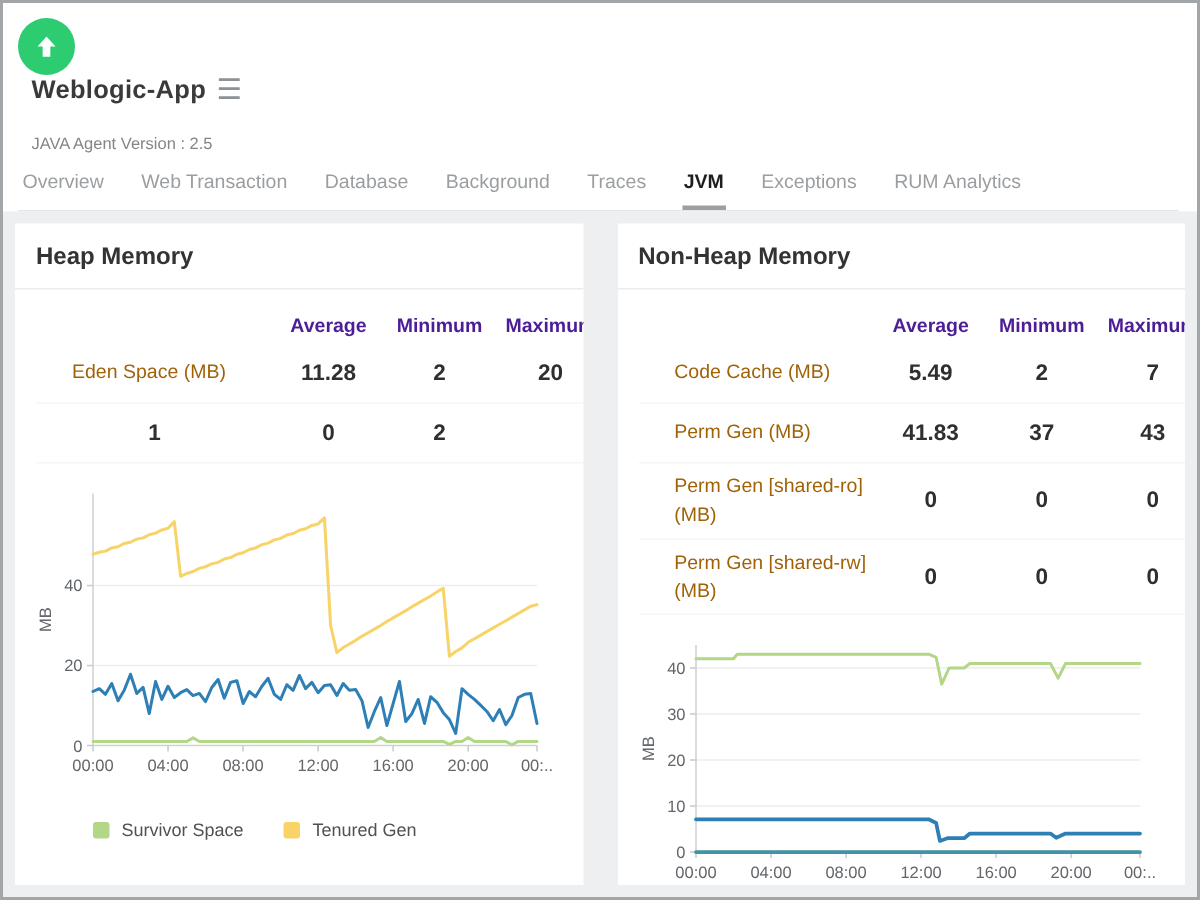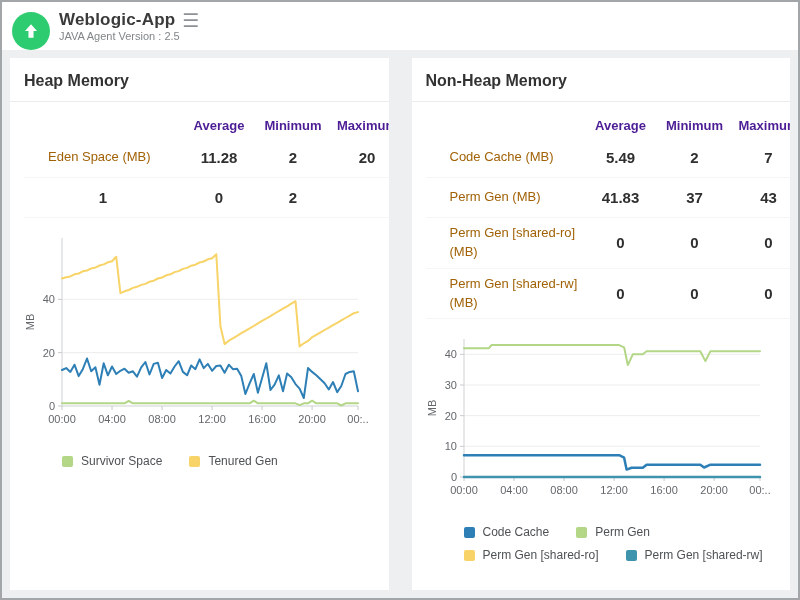--- a/index.html
+++ b/index.html
@@ -2,27 +2,27 @@
 <html><head>
 <meta charset="utf-8">
 <style>
   * { margin:0; padding:0; box-sizing:border-box; }
   html,body { width:800px; height:600px; }
   body { font-family:"Liberation Sans", sans-serif; background:#fff; }
   .frame { width:800px; height:600px; border:2px solid #a2a6a9; display:flex; flex-direction:column; background:#fff; }
 
   
   .app-header { background:#fff; padding:8px 12px 0 10px; }
-  .header-top { display:flex; align-items:flex-start; }
+  .header-top { display:flex; align-items:flex-start;flex-direction:column; }
   .monitor-avatar { width:38px; height:38px; border-radius:50%; background:#2ecc71; display:flex; align-items:center; justify-content:center; flex:0 0 auto; margin-top:2px; }
   .title-block { margin-left:9px; }
   .title-row { display:flex; align-items:center; gap:7px; }
   .app-title { font-size:17px; font-weight:bold; color:#3a3a3a; letter-spacing:.2px; }
   .menu-icon { font-size:19px; color:#8d9296; line-height:1; cursor:pointer; }
-  .app-subtitle { font-size:11px; color:#828689; margin-top:0; }
+  .app-subtitle { font-size:11px; color:#828689; margin-top:20px; }
 
   
   .tab-bar { display:flex; gap:23px; margin-top:9px; border-bottom:1px solid #e4e6e8; padding-left:2px; }
   .tab { font-size:13px; color:#9b9ea1; padding:2px 1px 9px; cursor:pointer; border-bottom:3px solid transparent; white-space:nowrap; }
   .tab.active { color:#1e1e1e; font-weight:bold; border-bottom-color:#9aa0a4; }
 
   
   .content { flex:1; background:#edeff1; padding:8px; display:flex; gap:23px; overflow:hidden; }
   .panel { flex:1 1 0; background:#fff; padding:12px 0 10px 0; overflow:hidden; display:flex; flex-direction:column; }
   .panel-title { font-size:16px; font-weight:600; color:#333; padding:2px 14px 11px; border-bottom:1px solid #ececec; }
@@ -59,20 +59,30 @@
         </svg>
       </div>
       <div class="title-block">
         <div class="title-row">
           <span class="app-title">Weblogic-App</span>
           <span class="menu-icon">☰</span>
         </div>
         <div class="app-subtitle">JAVA Agent Version : 2.5</div>
       </div>
     </div>
+    <div class="tab-bar" id="tab-bar">
+        <div class="tab">Overview</div>
+        <div class="tab">Web Transaction</div>
+        <div class="tab">Database</div>
+        <div class="tab">Background</div>
+        <div class="tab">Traces</div>
+        <div class="tab active">JVM</div>
+        <div class="tab">Exceptions</div>
+        <div class="tab">RUM Analytics</div>
+      </div>
   </div>
 
   <div class="content">
 
     <div class="panel">
       <div class="panel-title">Heap Memory</div>
       <div class="metric-table" id="table-0">
           <div class="t-row head">
             <div></div>
             <div class="h-cell">Average</div>

